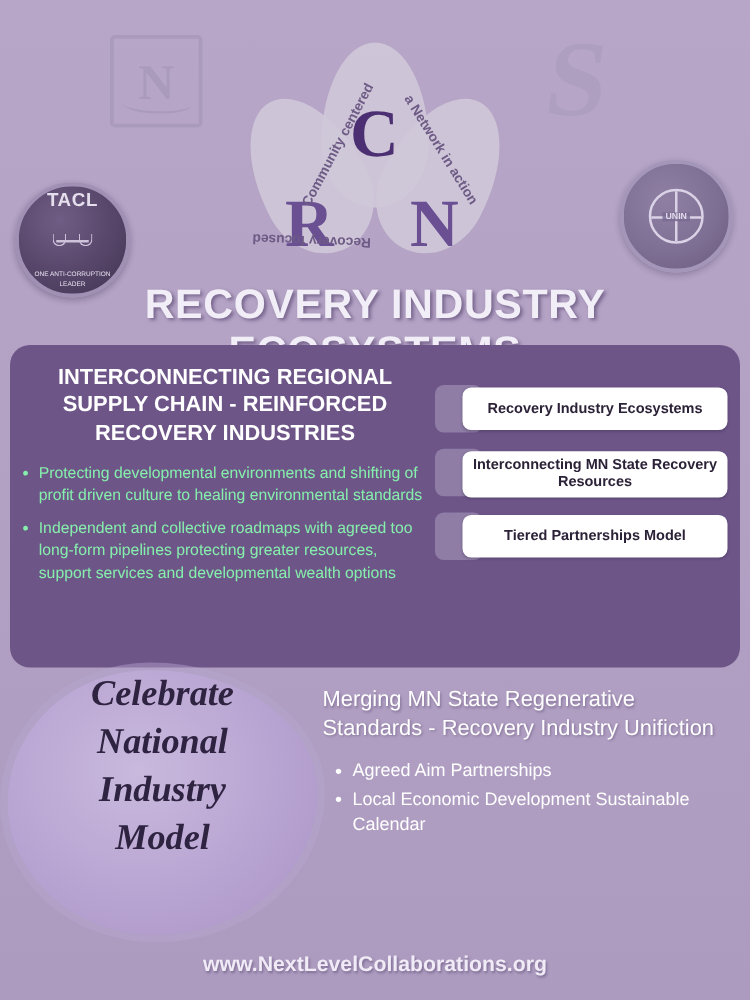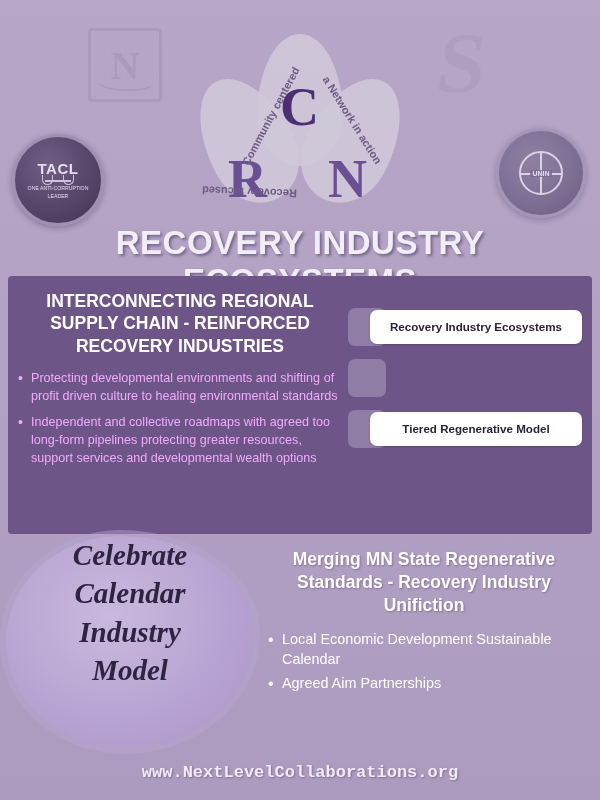--- a/index.html
+++ b/index.html
@@ -21,31 +21,32 @@
     position: relative;
     height: 230px;
   }
   .logo-shape {
     position: absolute;
     opacity: .55;
   }
 
   
   .tacl {
-    left: 12px; top: 134px;
+    left: 12px; top: 146px;
     width: 92px; height: 92px;
     border-radius: 50%;
     background: radial-gradient(circle at 38% 32%, #6d5a82 0%, #4a3a5c 70%, #3b2e4b 100%);
     border: 3px solid #9f8fb4;
     opacity: .95;
     display: flex; flex-direction: column;
     align-items: center; justify-content: center;
     color: #e8e2f0;
     text-align: center;
     box-shadow: 0 2px 6px rgba(40,30,55,.35);
+    gap: 20px;
   }
   .tacl .t1 { font-size: 15px; font-weight: bold; letter-spacing: .5px; }
   .tacl .t2 { font-size: 5.2px; line-height: 1.35; margin-top: 3px; width: 74px; }
   .tacl .scale {
     width: 26px; height: 2px; background: #cfc4dc; margin-top: 3px; position: relative;
   }
   .tacl .scale:before, .tacl .scale:after {
     content: ""; position: absolute; top: -5px;
     width: 9px; height: 9px; border: 1.5px solid #cfc4dc;
     border-radius: 0 0 9px 9px; border-top: none;
@@ -156,40 +157,40 @@
     text-shadow: 2px 2px 3px rgba(70,50,95,.55);
     font-family: "Liberation Sans", sans-serif;
   }
 
   
   .panel {
     position: absolute;
     top: 276px; left: 8px; right: 8px;
     height: 258px;
     background: #6d5588;
-    border-radius: 4px;
+    border-radius: 16px;
     display: flex;
     padding: 14px 10px 10px 10px;
   }
   .panel-left {
     width: 330px;
     padding-right: 6px;
   }
   .panel-left h2 {
     color: #ffffff;
     font-size: 17.5px;
     font-weight: bold;
     text-align: center;
     line-height: 1.28;
     margin-bottom: 12px;
   }
   .bullets { list-style: none; }
   .bullets li {
     position: relative;
-    color: #f0abfc;
+    color: #86efac;
     font-size: 12.6px;
     line-height: 1.45;
     padding-left: 13px;
     margin-bottom: 7px;
   }
   .bullets li:before {
     content: "\2022";
     position: absolute; left: 0; top: -1px;
     font-size: 14px;
   }
@@ -246,22 +247,21 @@
   }
 
   
   .lower-right {
     position: absolute;
     left: 258px; right: 10px; top: 548px;
   }
   .lower-right h3 {
     color: #ffffff;
     font-size: 17.5px;
-    font-weight: bold;
-    text-align: center;
+    font-weight: normal;
     line-height: 1.3;
     text-shadow: 1px 1px 2px rgba(70,50,95,.4);
   }
   .lr-bullets { list-style: none; margin-top: 14px; padding-left: 8px; }
   .lr-bullets li {
     position: relative;
     color: #ffffff;
     font-size: 14.4px;
     line-height: 1.38;
     padding-left: 16px;
@@ -275,21 +275,20 @@
 
   
   .footer {
     position: absolute;
     left: 0; right: 0; bottom: 18px;
     text-align: center;
     color: #f0ebf6;
     font-size: 17px;
     font-weight: bold;
     text-shadow: 1px 1px 2px rgba(70,50,95,.45);
-    font-family: Liberation Mono, monospace;
   }
 </style>
 </head>
 <body>
 
 <div class="poster">
 
   <div class="logo-band">
 
     <div class="logo-shape tacl">
@@ -338,40 +337,41 @@
         <li>Independent and collective roadmaps with agreed too long-form pipelines protecting greater resources, support services and developmental wealth options</li>
       </ul>
     </div>
     <div class="panel-right">
       <div class="pill-row">
         <span class="pill-box"></span>
         <span class="pill">Recovery Industry Ecosystems</span>
       </div>
       <div class="pill-row">
         <span class="pill-box"></span>
+        <span class="pill">Interconnecting MN State Recovery Resources</span>
       </div>
       <div class="pill-row">
         <span class="pill-box"></span>
-        <span class="pill">Tiered Regenerative Model</span>
+        <span class="pill">Tiered Partnerships Model</span>
       </div>
     </div>
   </div>
 
   <div class="blob">
     <div class="blob-text">
       <div>Celebrate</div>
-      <div>Calendar</div>
+      <div>National</div>
       <div>Industry</div>
       <div>Model</div>
     </div>
   </div>
 
   <div class="lower-right">
     <h3>Merging MN State Regenerative Standards - Recovery Industry Unifiction</h3>
     <ul class="lr-bullets">
+      <li>Agreed Aim Partnerships</li>
       <li>Local Economic Development Sustainable Calendar</li>
-      <li>Agreed Aim Partnerships</li>
     </ul>
   </div>
 
   <div class="footer">www.NextLevelCollaborations.org</div>
 
 </div>
 
 </body></html>

